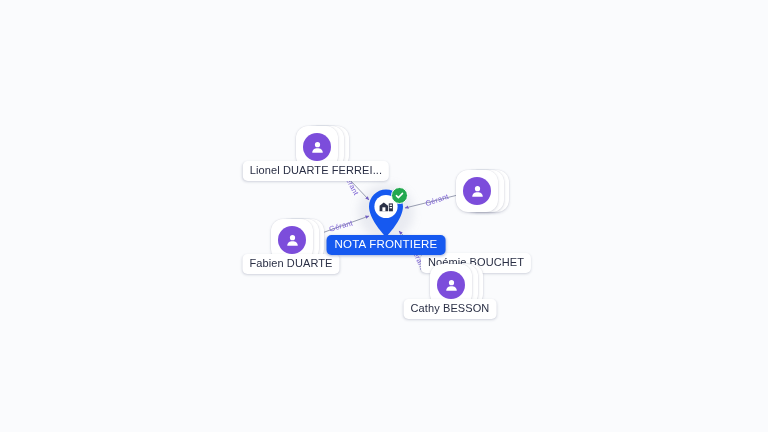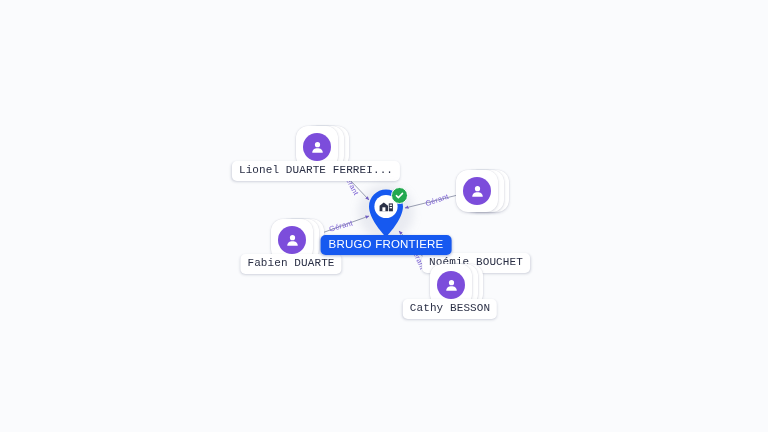--- a/index.html
+++ b/index.html
@@ -72,21 +72,20 @@
     transform: translateX(-50%);
     background: #ffffff;
     color: #2a2f45;
     font-size: 11px;
     line-height: 13px;
     padding: 3px 7px 4px 7px;
     border-radius: 5px;
     white-space: nowrap;
     box-shadow: 0 1px 2.5px rgba(40,50,90,0.20);
     letter-spacing: 0.1px;
-    font-family: Liberation Mono, monospace;
   }
 
   
   .company-node {
     position: absolute;
     width: 0; height: 0;
   }
   .pin-halo {
     position: absolute;
     left: -28px; top: -29px;
@@ -245,15 +244,15 @@
           <rect x="20.4" y="21.3" width="3.0" height="4.0" fill="#ffffff"></rect>
         </g>
       </svg>
       <div class="check-badge">
         <svg width="9" height="9" viewBox="0 0 12 12">
           <path d="M1.8 6.2 L4.5 8.8 L10.0 3.2" stroke="#ffffff" stroke-width="2" fill="none" stroke-linecap="round" stroke-linejoin="round"></path>
         </svg>
       </div>
     </div>
   </div>
-  <div class="company-label" id="label-company" style="left: 386px; top: 235px;">BRUGO FRONTIERE</div>
+  <div class="company-label" id="label-company" style="left: 386px; top: 235px;">NOTA FRONTIERE</div>
 
 </div>
 
 </body></html>

